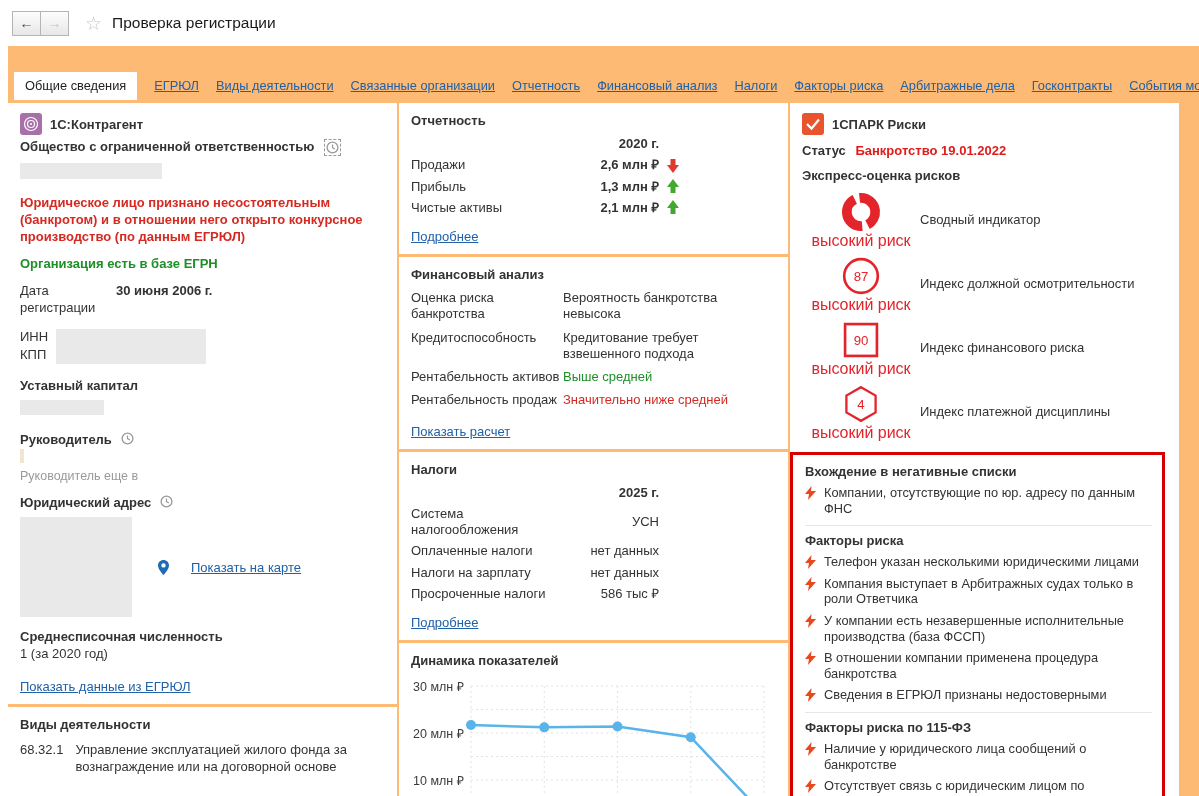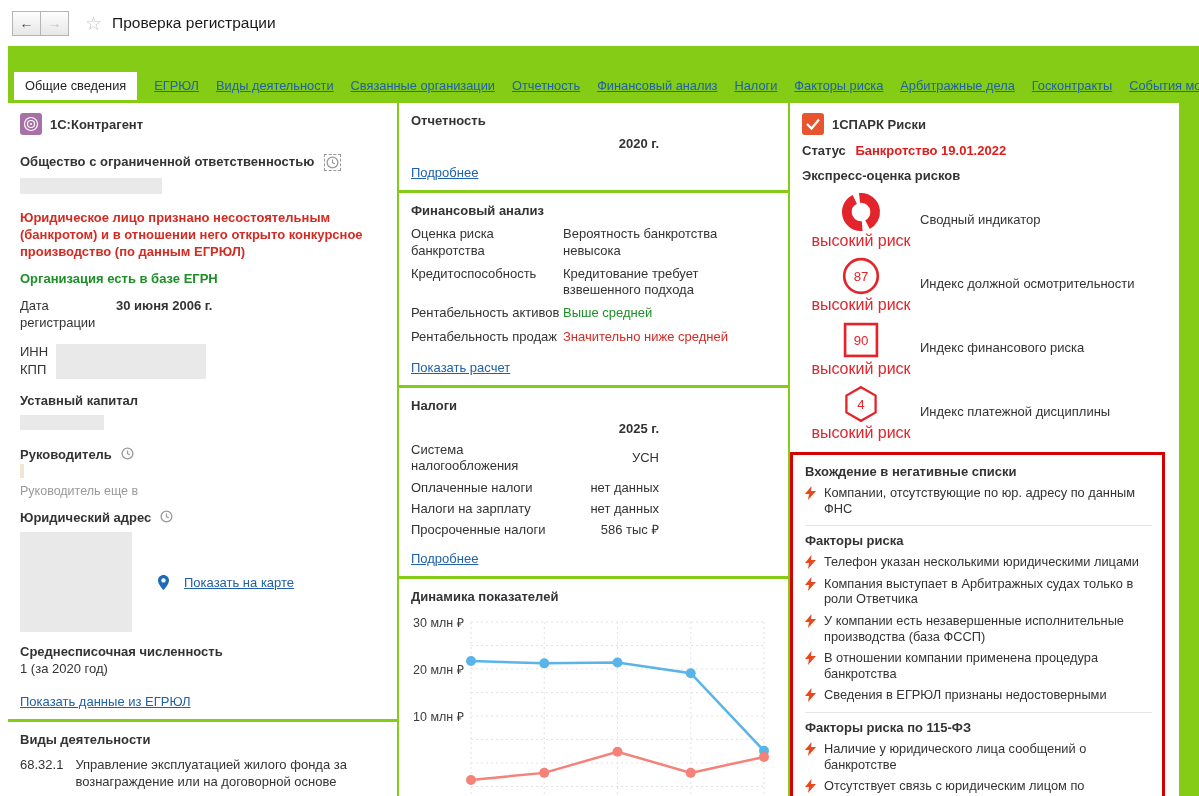--- a/index.html
+++ b/index.html
@@ -8,50 +8,50 @@
   a{color:#2061a8;text-decoration:underline;cursor:pointer}
   
   .toolbar{height:46px;display:flex;align-items:center;padding:0 12px;background:#fff}
   .nav-btn{width:27px;height:23px;border:1px solid #b5b5b5;background:linear-gradient(#fdfdfd,#e7e7e7);
            display:flex;align-items:center;justify-content:center;font-size:14px;cursor:pointer}
   .nav-btn.back{color:#444}
   .nav-btn.fwd{color:#c2c2c2;margin-left:-1px}
   .star{color:#c4c4c4;font-size:19px;margin:0 10px 0 16px;cursor:pointer}
   .page-title{font-size:15.5px;color:#1a1a1a}
   
-  .content{margin-left:8px;height:750px;background:#84cc16;box-sizing:border-box;padding-top:26px;overflow:hidden}
+  .content{margin-left:8px;height:750px;background:#fdba74;box-sizing:border-box;padding-top:26px;overflow:hidden}
   .tabs{display:flex;align-items:flex-end;gap:17px;padding-left:6px;white-space:nowrap;font-size:12.8px}
   .tab-active{background:#fff;padding:6px 11px 7px;color:#222}
   .tab-link{padding-bottom:7px}
   .cols{display:flex;gap:2px;margin-top:3px;align-items:flex-start}
   .col{width:389px;flex:none;display:flex;flex-direction:column;gap:3px}
   .card{background:#fff;padding:10px 12px;box-sizing:border-box}
   .sec-title{font-weight:bold;margin-bottom:8px}
-  .app-head{display:flex;align-items:center;gap:8px;font-weight:bold;margin-bottom:19px}
+  .app-head{display:flex;align-items:center;gap:8px;font-weight:bold;margin-bottom:4px}
   .redact{background:#e9e9e9;display:inline-block}
   
   .row-orgtype{font-weight:bold;display:flex;align-items:center;gap:10px;line-height:1.25}
   .clock-boxed{border:1px dashed #9a9a9a;padding:1px;display:inline-flex}
   .r-name{width:142px;height:16px;margin:7px 0 11px}
   .warn{color:#d42a22;font-weight:bold;line-height:1.3;margin:2px 0 10px}
   .egrn{color:#1d8f27;font-weight:bold;margin:0 0 12px}
   .kv{display:flex;margin-bottom:13px}
   .kv-l{width:96px;flex:none;line-height:1.3}
   .kv-v{font-weight:bold}
   .innkpp{display:flex;gap:8px;margin-bottom:14px}
   .innkpp .labels{display:flex;flex-direction:column;gap:3px}
   .r-innkpp{width:150px;height:35px}
   .lbl-b{font-weight:bold}
   .r-cap{width:84px;height:15px;margin:7px 0 14px}
   .head-row{display:flex;align-items:flex-start;gap:9px;font-weight:bold;margin-bottom:2px}
   .r-head{width:4px;height:14px;background:#efe7cf;display:inline-block}
   .head-note{color:#9a9a9a;font-size:12.5px;margin:3px 0 12px}
   .addr-flex{display:flex;gap:26px;margin:7px 0 12px;align-items:center}
   .r-addr{width:112px;height:100px;flex:none}
-  .maplink{display:inline-flex;align-items:center;gap:15px}
+  .maplink{display:inline-flex;align-items:center;gap:22px}
   .headcount-v{margin:2px 0 10px}
   .act-row{display:flex;gap:12px;margin:10px 0;line-height:1.3}
   .more{margin-top:8px;display:inline-block}
   
   .kv-row{display:flex;align-items:center;margin:5px 0;line-height:1.25}
   .kv-label{width:152px;flex:none}
   .kv-val{width:96px;flex:none;text-align:right;font-weight:bold}
   .kv-val.year{font-weight:bold}
   .trend{position:relative;width:13px;height:15px;margin-left:7px;flex:none}
   .trend::before{content:"";position:absolute;left:50%;transform:translateX(-50%);
@@ -186,20 +186,41 @@
 
     </div>
 
     <div class="col">
       <div class="card">
         <div class="sec-title">Отчетность</div>
         <div class="kv-row">
             <span class="kv-label"></span>
             <span class="kv-val year">2020 г.</span>
           </div>
+        <div>
+
+            <div class="kv-row">
+              <span class="kv-label">Продажи</span>
+              <span class="kv-val">2,6 млн ₽</span>
+              <span class="trend down"></span>
+            </div>
+
+            <div class="kv-row">
+              <span class="kv-label">Прибыль</span>
+              <span class="kv-val">1,3 млн ₽</span>
+              <span class="trend up"></span>
+            </div>
+
+            <div class="kv-row">
+              <span class="kv-label">Чистые активы</span>
+              <span class="kv-val">2,1 млн ₽</span>
+              <span class="trend up"></span>
+            </div>
+
+        </div>
         <a class="more">Подробнее</a>
       </div>
 
       <div class="card">
         <div class="sec-title">Финансовый анализ</div>
         <div>
 
             <div class="fin-row">
               <span class="fin-label">Оценка риска банкротства</span>
               <span class="fin-val">Вероятность банкротства невысока</span>

